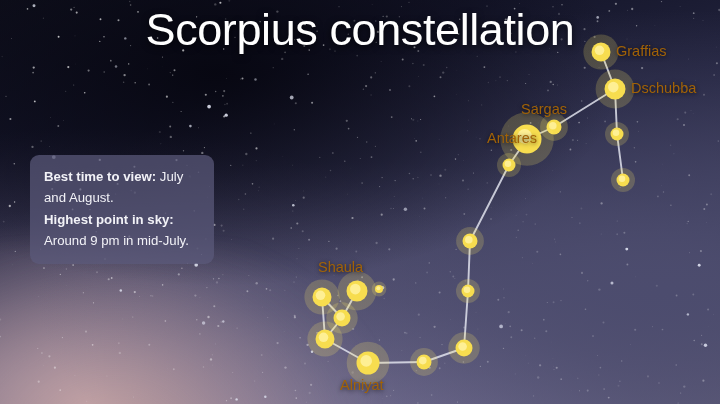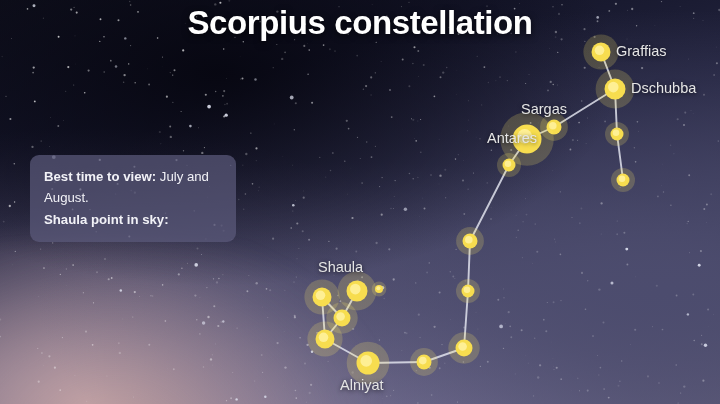--- a/index.html
+++ b/index.html
@@ -54,48 +54,48 @@
   .star-body { fill: #f7dd4f; }
   .star-core { fill: #fff2a0; opacity: 0.85; }
 
   
   .title {
     position: absolute;
     left: 0; right: 0;
     top: 4px;
     text-align: center;
     color: #ffffff;
-    font-size: 33px;
-    font-weight: bold;
+    font-size: 45px;
+    font-weight: normal;
     letter-spacing: -0.4px;
     text-shadow: 0 2px 7px rgba(0,0,0,0.72);
     white-space: nowrap;
   }
 
   
   .infocard {
     position: absolute;
     left: 30px;
     top: 155px;
-    width: 206px;
+    width: 184px;
     box-sizing: border-box;
     padding: 11px 14px 12px 14px;
     border-radius: 9px;
     background: rgba(92,90,124,0.72);
     color: #f2f2f7;
     font-size: 13.2px;
     line-height: 1.62;
   }
   .infocard p { margin: 0; }
   .infocard .lbl { font-weight: bold; }
 
   
   .slabel {
     position: absolute;
-    color: #e5e5e5;
+    color: #a16207;
     font-size: 14.5px;
     white-space: nowrap;
     text-shadow: 0 1px 4px rgba(0,0,0,0.65);
   }
 </style>
 </head>
 <body>
 
 <div id="stage">
 
@@ -861,21 +861,22 @@
             <circle class="star-core" cx="378.4" cy="288.3" r="2.0"></circle>
           </g>
         </g>
     </svg>
   </div>
 
   <div class="title">Scorpius constellation</div>
 
   <div class="infocard">
     <p><span class="lbl">Best time to view:</span><span> July and August.</span></p>
-    <p><span class="lbl">Shaula point in sky:</span></p>
+    <p><span class="lbl">Highest point in sky:</span></p>
+    <p><span>Around 9 pm in mid-July.</span></p>
   </div>
 
   <div id="label-layer">
       <div class="slabel" style="left: 616px; top: 43px;">Graffias</div>
       <div class="slabel" style="left: 631px; top: 80px; text-align: right;">Dschubba</div>
       <div class="slabel" style="left: 521px; top: 101px;">Sargas</div>
       <div class="slabel" style="left: 455px; top: 130px; margin-left: 32px;">Antares</div>
       <div class="slabel" style="left: 318px; top: 259px;">Shaula</div>
       <div class="slabel" style="left: 340px; top: 377px;">Alniyat</div>
     </div>

